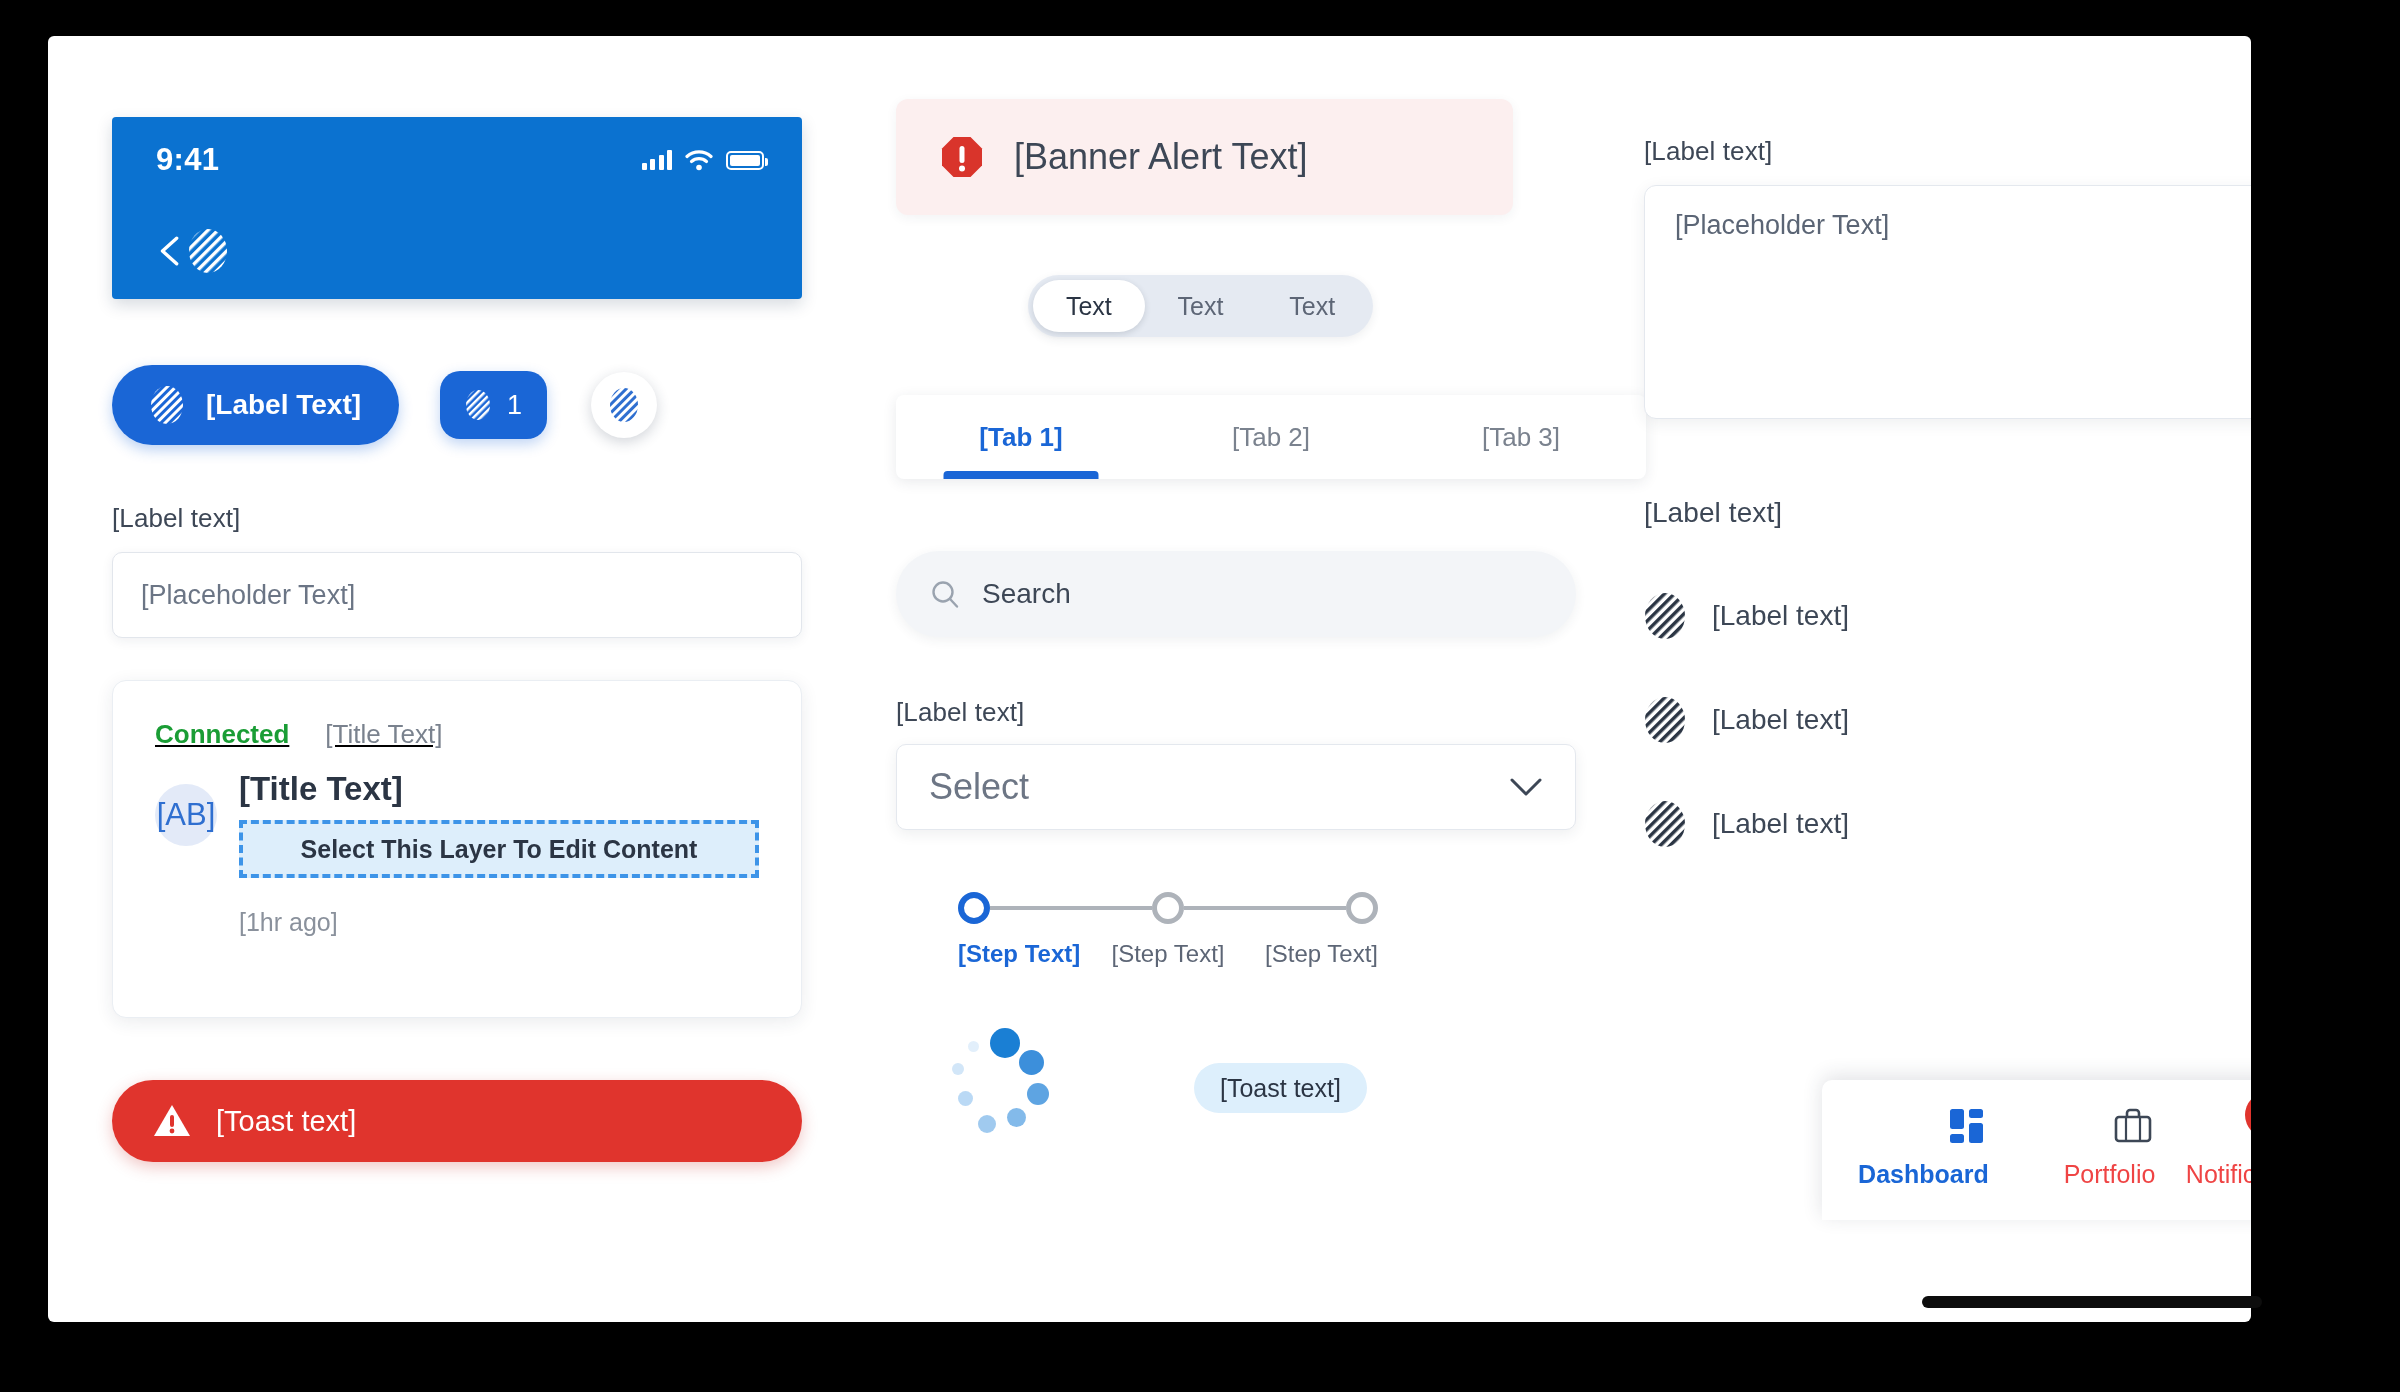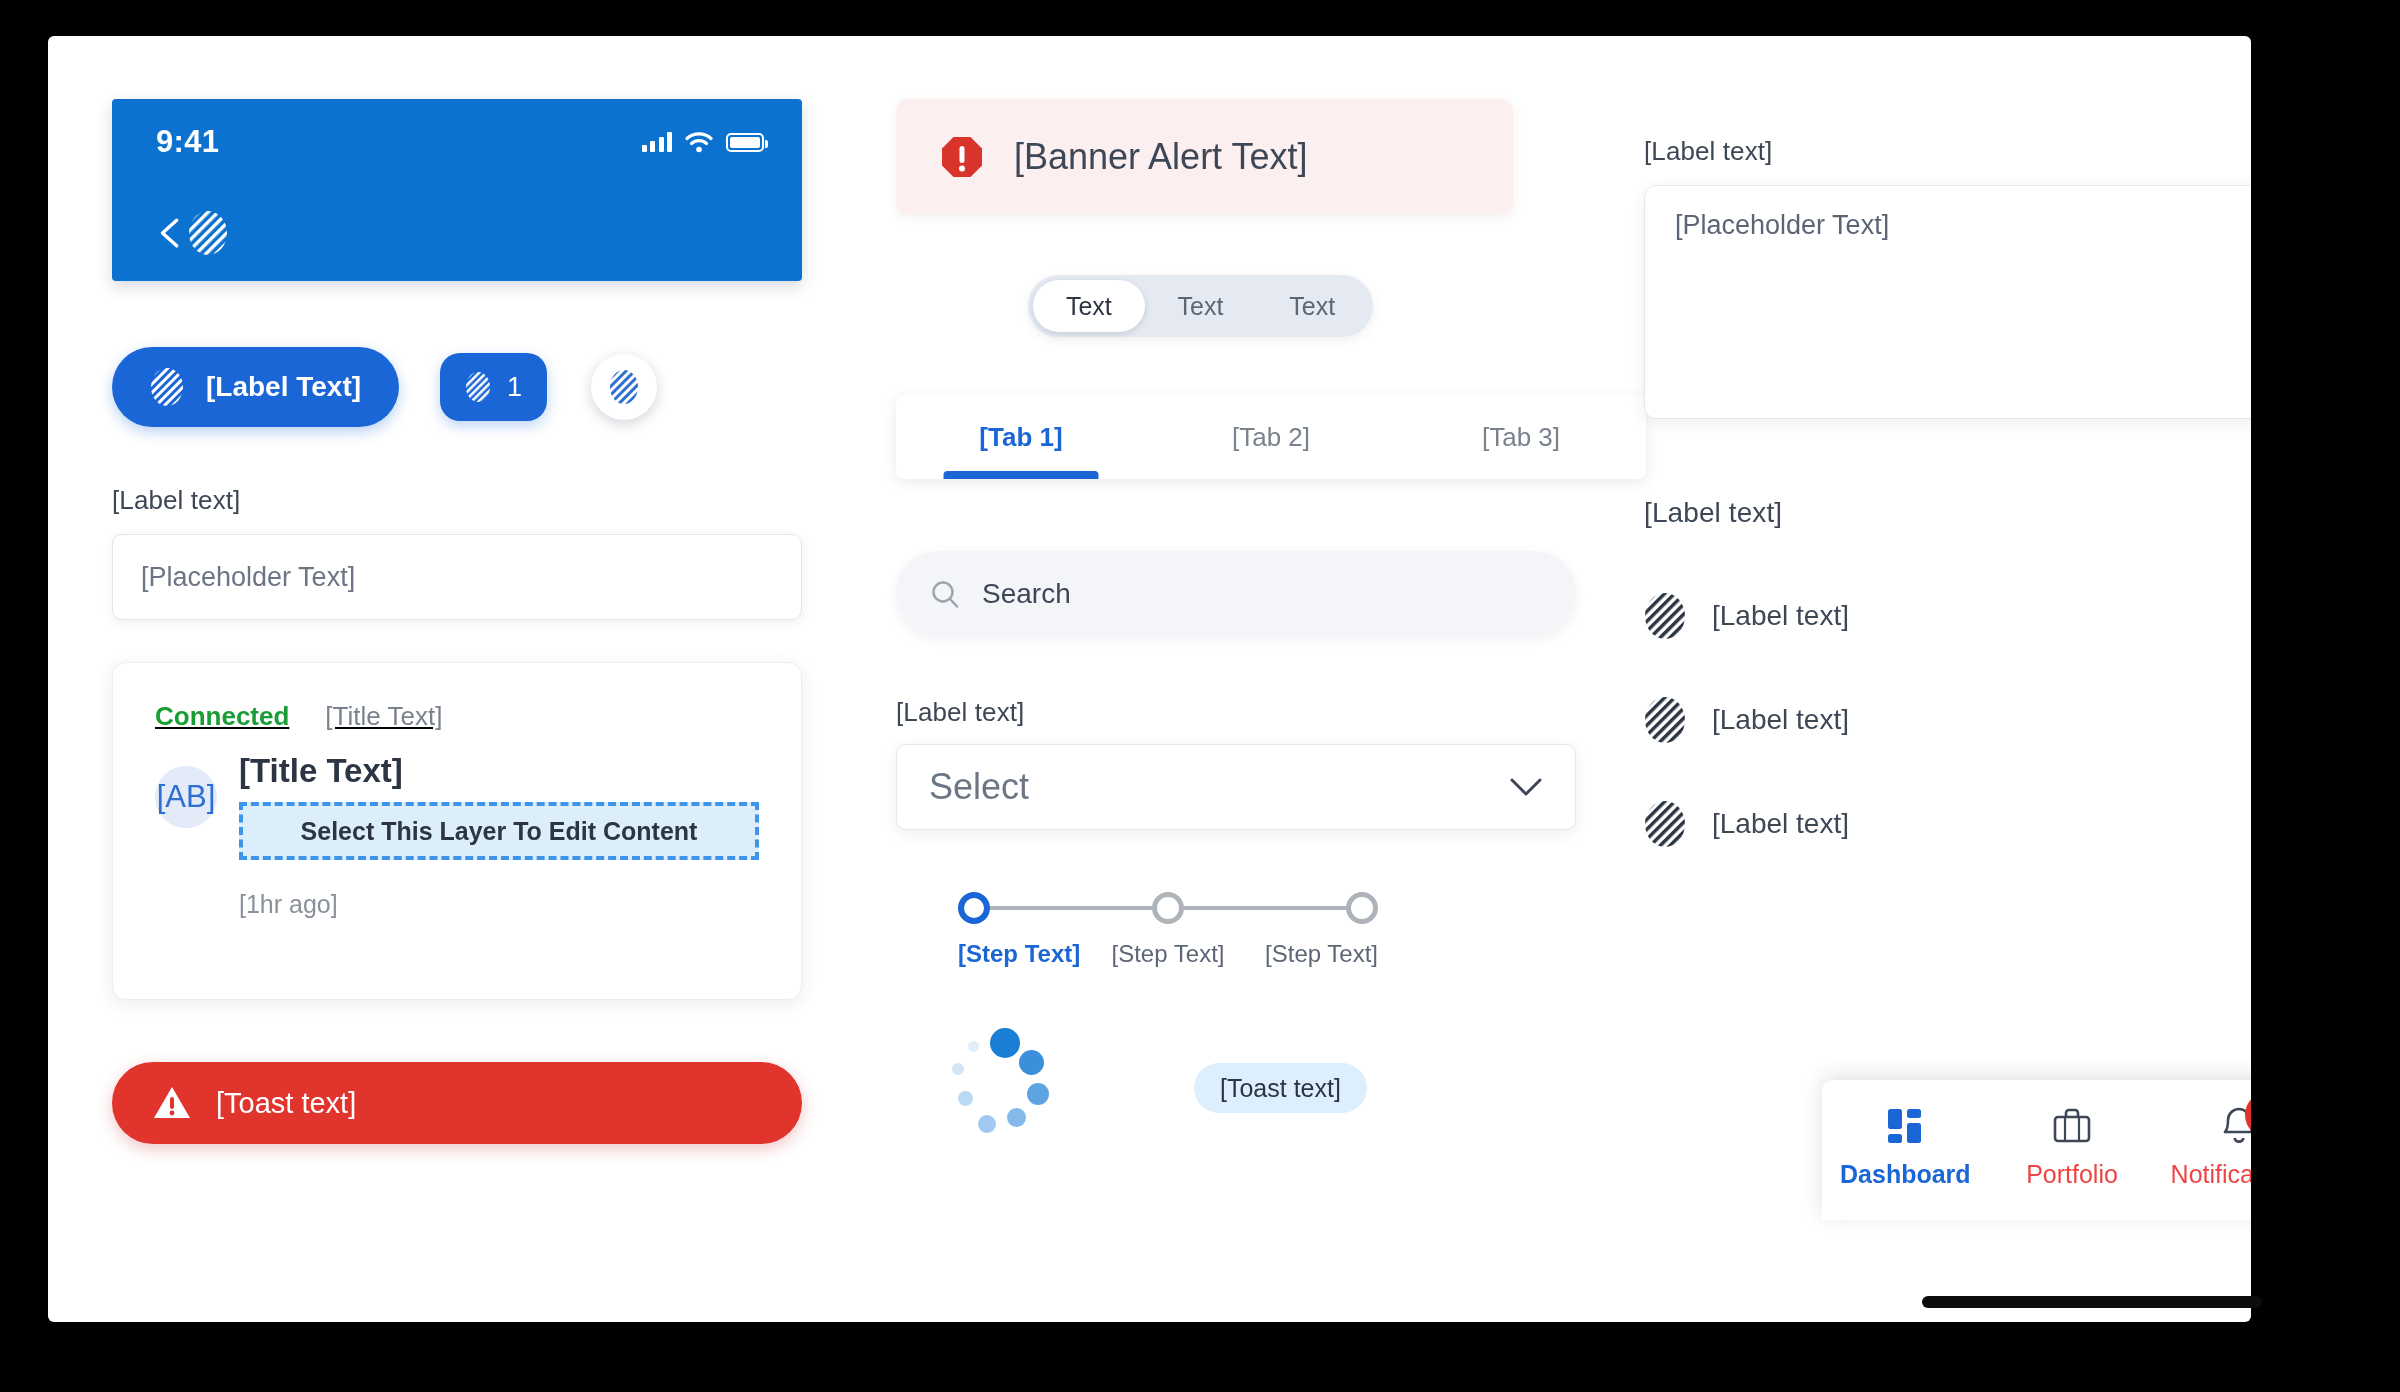--- a/index.html
+++ b/index.html
@@ -24,21 +24,21 @@
     border-radius: 6px;
     overflow: hidden;
   }
 
   
   .label-text {
     font-size: 26px; color: #3d4756; letter-spacing: .1px;
   }
 
   
-  #col-left { position:absolute; left:64px; top:63px; width:690px; }
+  #col-left { position:absolute; left:64px; top:81px; width:690px; }
 
   #mobile-header {
     width: 690px; height: 182px;
     background: #0b72d0;
     border-radius: 4px;
     position: relative;
     box-shadow: 0 6px 16px rgba(20,40,70,.17);
   }
   #status-bar {
     position:absolute; left:0; top:0; width:100%; height:86px;
@@ -256,21 +256,21 @@
   
   #bottom-nav {
     position:absolute; left:1774px; top:1044px;
     width:500px; height:140px;
     background:#fff; border-radius:10px 10px 0 0;
     display:flex; align-items:flex-start; padding-top:24px;
     box-shadow: 0 -4px 20px rgba(40,50,70,.14);
     overflow:hidden;
   }
   .nav-item {
-    flex:1; display:flex; flex-direction:column; align-items:center; gap:12px;
+    flex:1; display:flex; flex-direction:column; align-items:flex-end; gap:12px;
     cursor:pointer; position:relative;
   }
   .nav-label { font-size:25px; color:#ef4444; white-space:nowrap; }
   .nav-item.active .nav-label { color:#1a66d6; font-weight:700; }
   .nav-badge {
     position:absolute; left:50%; margin-left:6px; top:-12px;
     min-width:46px; height:46px; padding:0 8px;
     background:#e0342d; border-radius:23px; color:#fff;
     font-size:26px; display:flex; align-items:center; justify-content:center;
     z-index:3;

